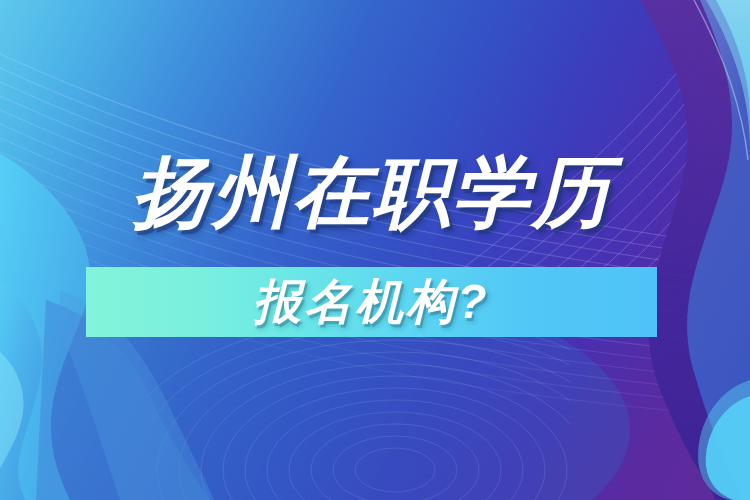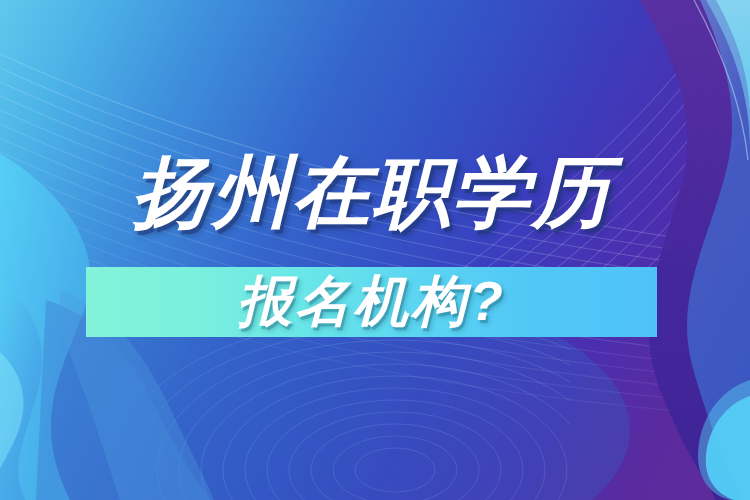--- a/index.html
+++ b/index.html
@@ -79,21 +79,21 @@
 
   .sub-title {
     position: absolute;
     left: 86px;
     top: 267px;
     width: 571px;
     height: 70px;
     display: flex;
     align-items: center;
     justify-content: center;
-    font-size: 55px;
+    font-size: 48px;
     font-weight: 700;
     font-style: italic;
     color: #ffffff;
     letter-spacing: 3px;
     white-space: nowrap;
     text-shadow:
       2px 3px 0 rgba(36, 120, 142, 0.40),
       3px 4px 5px rgba(24, 90, 112, 0.30);
   }
 </style>

